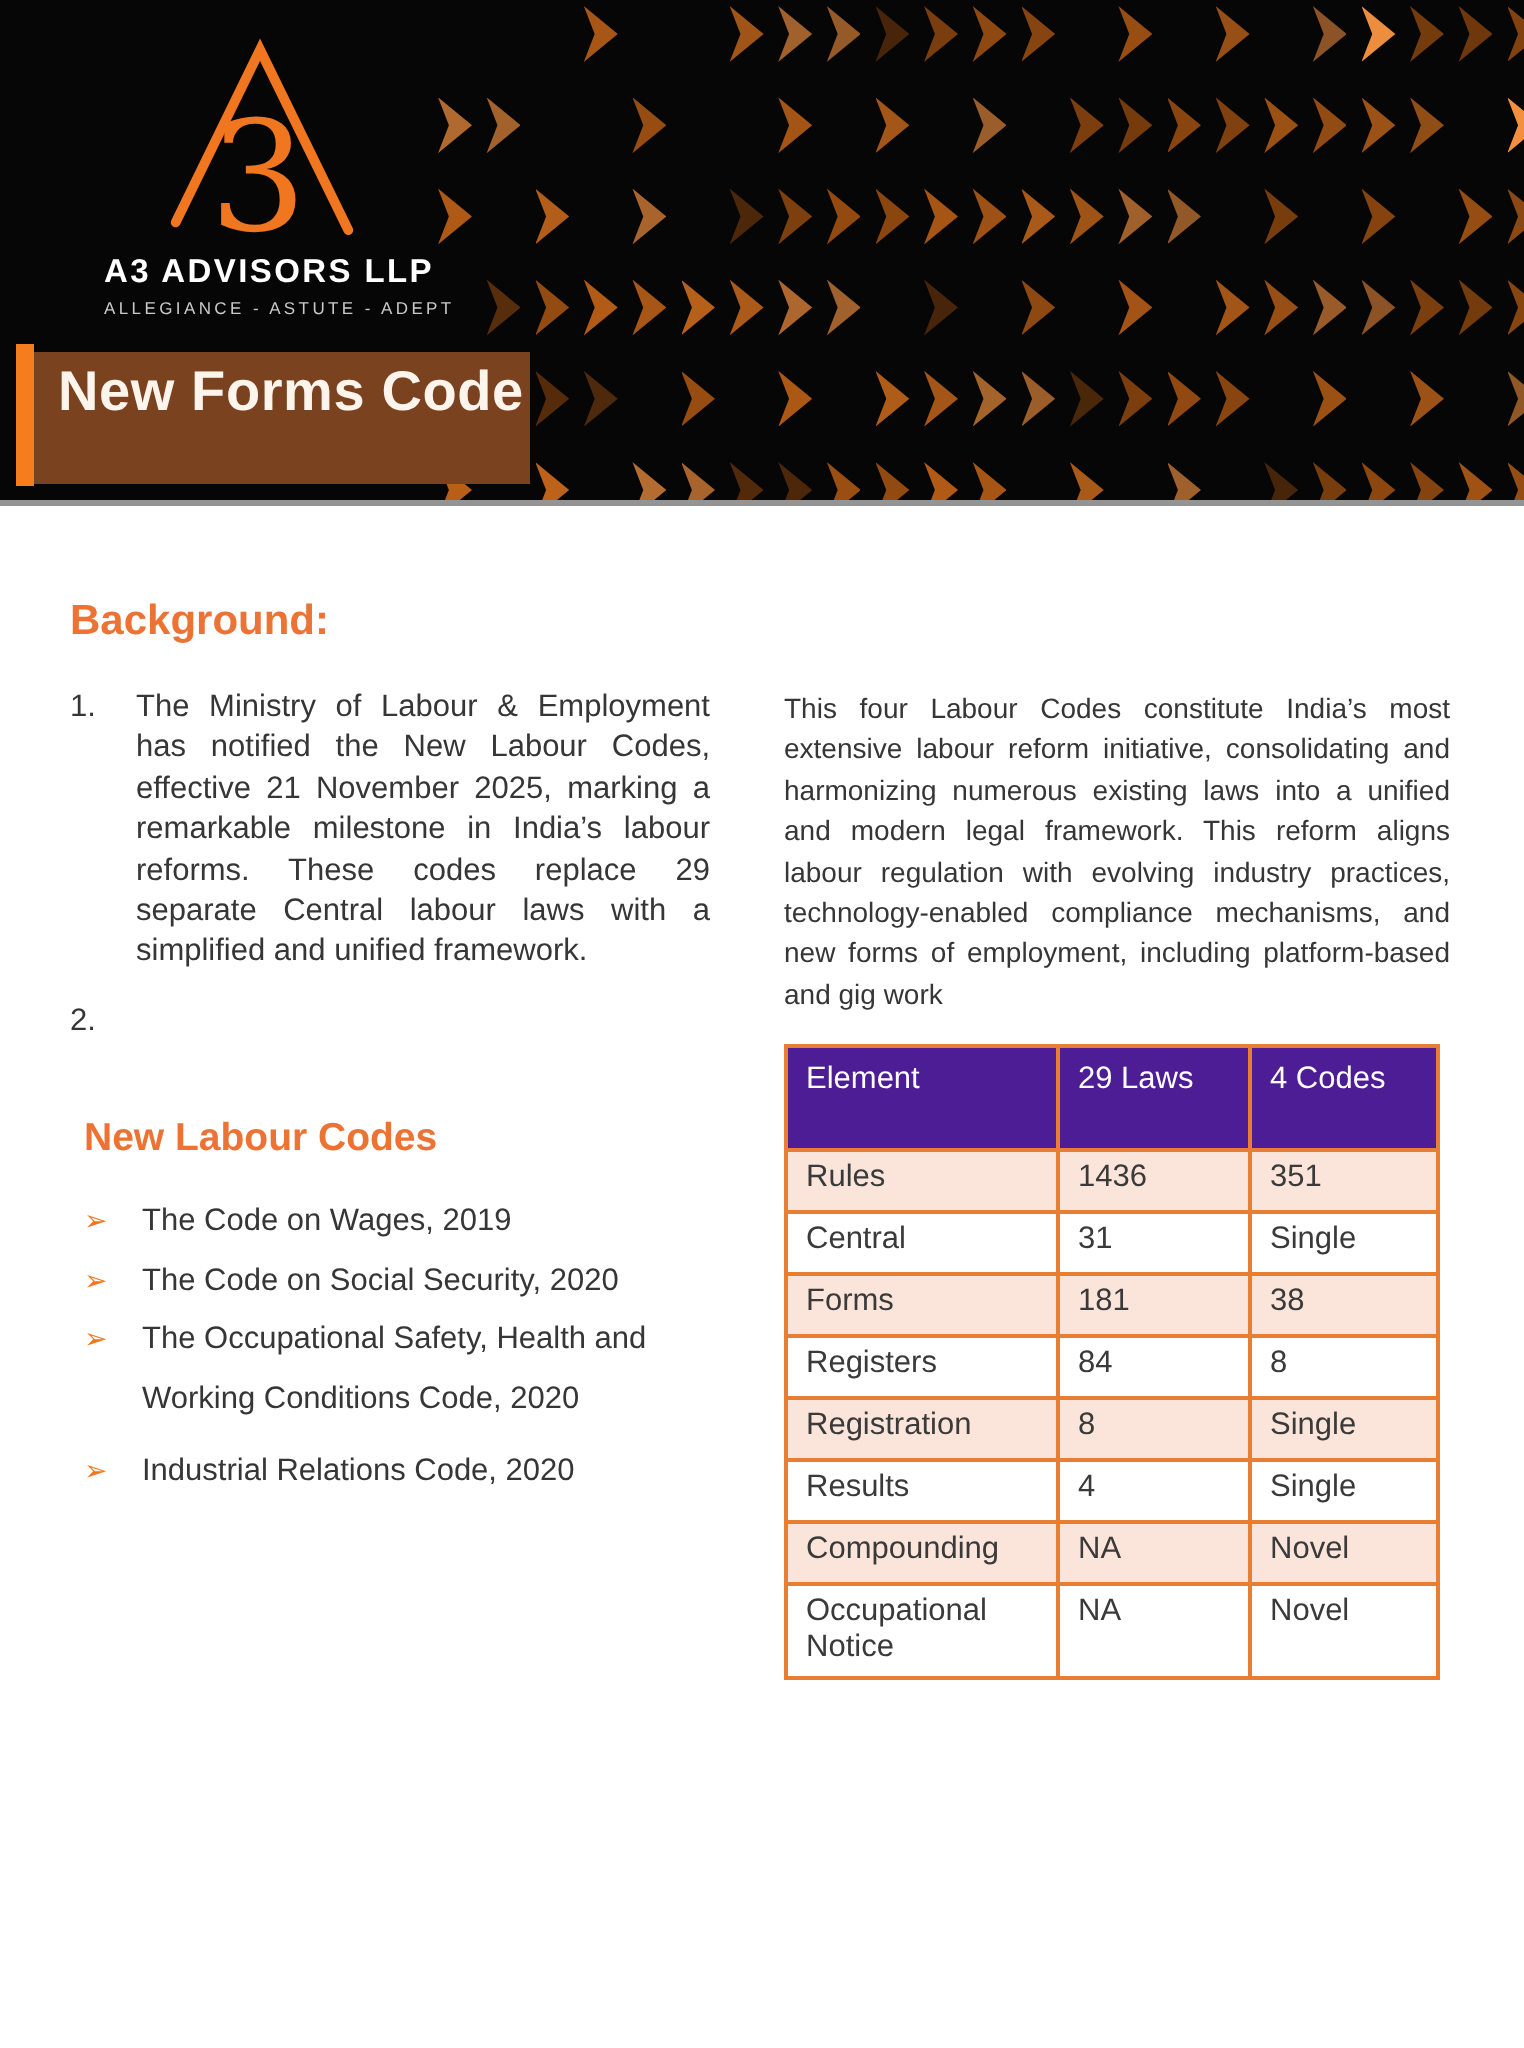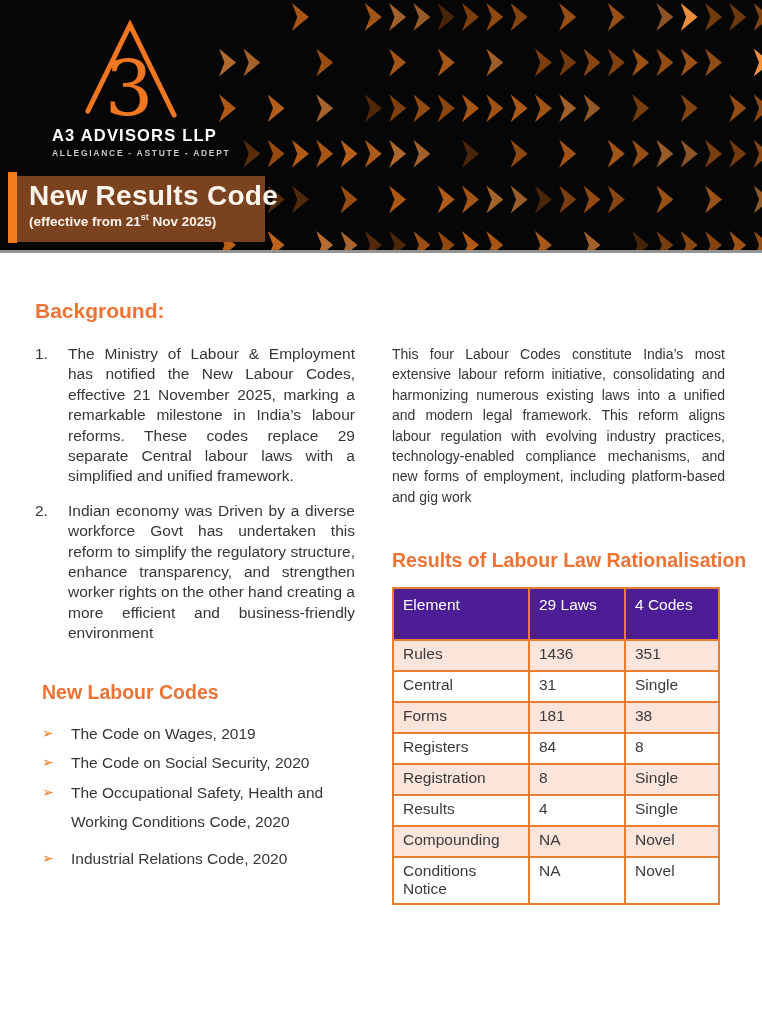--- a/index.html
+++ b/index.html
@@ -25,21 +25,21 @@
   }
   .logo-block {
     position:absolute; left:52px; top:18px; width:158px;
     text-align:center; z-index:3;
   }
   .brand-name {
     margin-top:2px; color:#ffffff; font-weight:bold;
     font-size:16.5px; letter-spacing:1.2px; white-space:nowrap;
   }
   .brand-tagline {
-    margin-top:3px; color:#c9c9c9; font-weight:bold;
+    margin-top:3px; color:#c9c9c9; font-weight:normal;
     font-size:8.5px; letter-spacing:1.7px; white-space:nowrap;
   }
   .banner-bar {
     position:absolute; left:8px; top:172px; width:9px; height:71px;
     background:#F67D1E; z-index:4;
   }
   .banner-box {
     position:absolute; left:17px; top:176px; width:248px; height:66px;
     background:#7B4220; z-index:4; padding:4px 0 0 12px;
   }
@@ -201,39 +201,37 @@
       <svg width="112" height="102" viewBox="0 0 110 104">
         <path d="M 11,95 L 54,7 L 99,99" fill="none" stroke="#F0761F" stroke-width="5" stroke-linecap="round"></path>
         <text x="53" y="99" text-anchor="middle" font-family="DejaVu Serif, serif" font-size="78" fill="#F0761F">3</text>
       </svg>
       <div class="brand-name">A3 ADVISORS LLP</div>
       <div class="brand-tagline">ALLEGIANCE - ASTUTE - ADEPT</div>
     </div>
 
     <div class="banner-bar"></div>
     <div class="banner-box">
-      <div class="banner-title">New Results Code</div>
-      <div class="banner-subtitle"><span>(effective from 21</span><sup>st</sup><span> Nov 2025)</span></div>
+      <div class="banner-title">New Forms Code</div>
     </div>
   </header>
 
   <main class="content">
 
     <h2 class="section-heading bg-heading">Background:</h2>
 
     <div class="two-col">
 
       <div class="col-left">
         <div class="num-item">
           <span class="num">1.</span>
           <div class="txt">The Ministry of Labour &amp; Employment has notified the New Labour Codes, effective 21 November 2025, marking a remarkable milestone in India’s labour reforms. These codes replace 29 separate Central labour laws with a simplified and unified framework.</div>
         </div>
         <div class="num-item">
           <span class="num">2.</span>
-          <div class="txt">Indian economy was Driven by a diverse workforce Govt has undertaken this reform to simplify the regulatory structure, enhance transparency, and strengthen worker rights on the other hand creating a more efficient and business-friendly environment</div>
         </div>
 
         <h3 class="section-heading codes-heading">New Labour Codes</h3>
 
         <ul class="codes-list">
           <li>
             <span class="blt">➢</span>
             <span class="lbl">The Code on Wages, 2019</span>
           </li>
           <li>
@@ -247,21 +245,20 @@
           <li class="gap-top">
             <span class="blt">➢</span>
             <span class="lbl">Industrial Relations Code, 2020</span>
           </li>
         </ul>
       </div>
 
       <div class="col-right">
         <p class="right-para">This four Labour Codes constitute India’s most extensive labour reform initiative, consolidating and harmonizing numerous existing laws into a unified and modern legal framework. This reform aligns labour regulation with evolving industry practices, technology-enabled compliance mechanisms, and new forms of employment, including platform-based and gig work</p>
 
-        <h3 class="section-heading results-heading">Results of Labour Law Rationalisation</h3>
 
         <table class="results">
           <colgroup>
               <col class="c1">
               <col class="c2">
               <col class="c3">
             </colgroup>
           <thead>
             <tr>
               <th>Element</th>
@@ -299,21 +296,21 @@
               <td>Results</td>
               <td>4</td>
               <td>Single</td>
             </tr>
             <tr>
               <td>Compounding</td>
               <td>NA</td>
               <td>Novel</td>
             </tr>
             <tr>
-              <td>Conditions Notice</td>
+              <td>Occupational Notice</td>
               <td>NA</td>
               <td>Novel</td>
             </tr>
           </tbody>
         </table>
       </div>
 
     </div>
   </main>
 </div>

